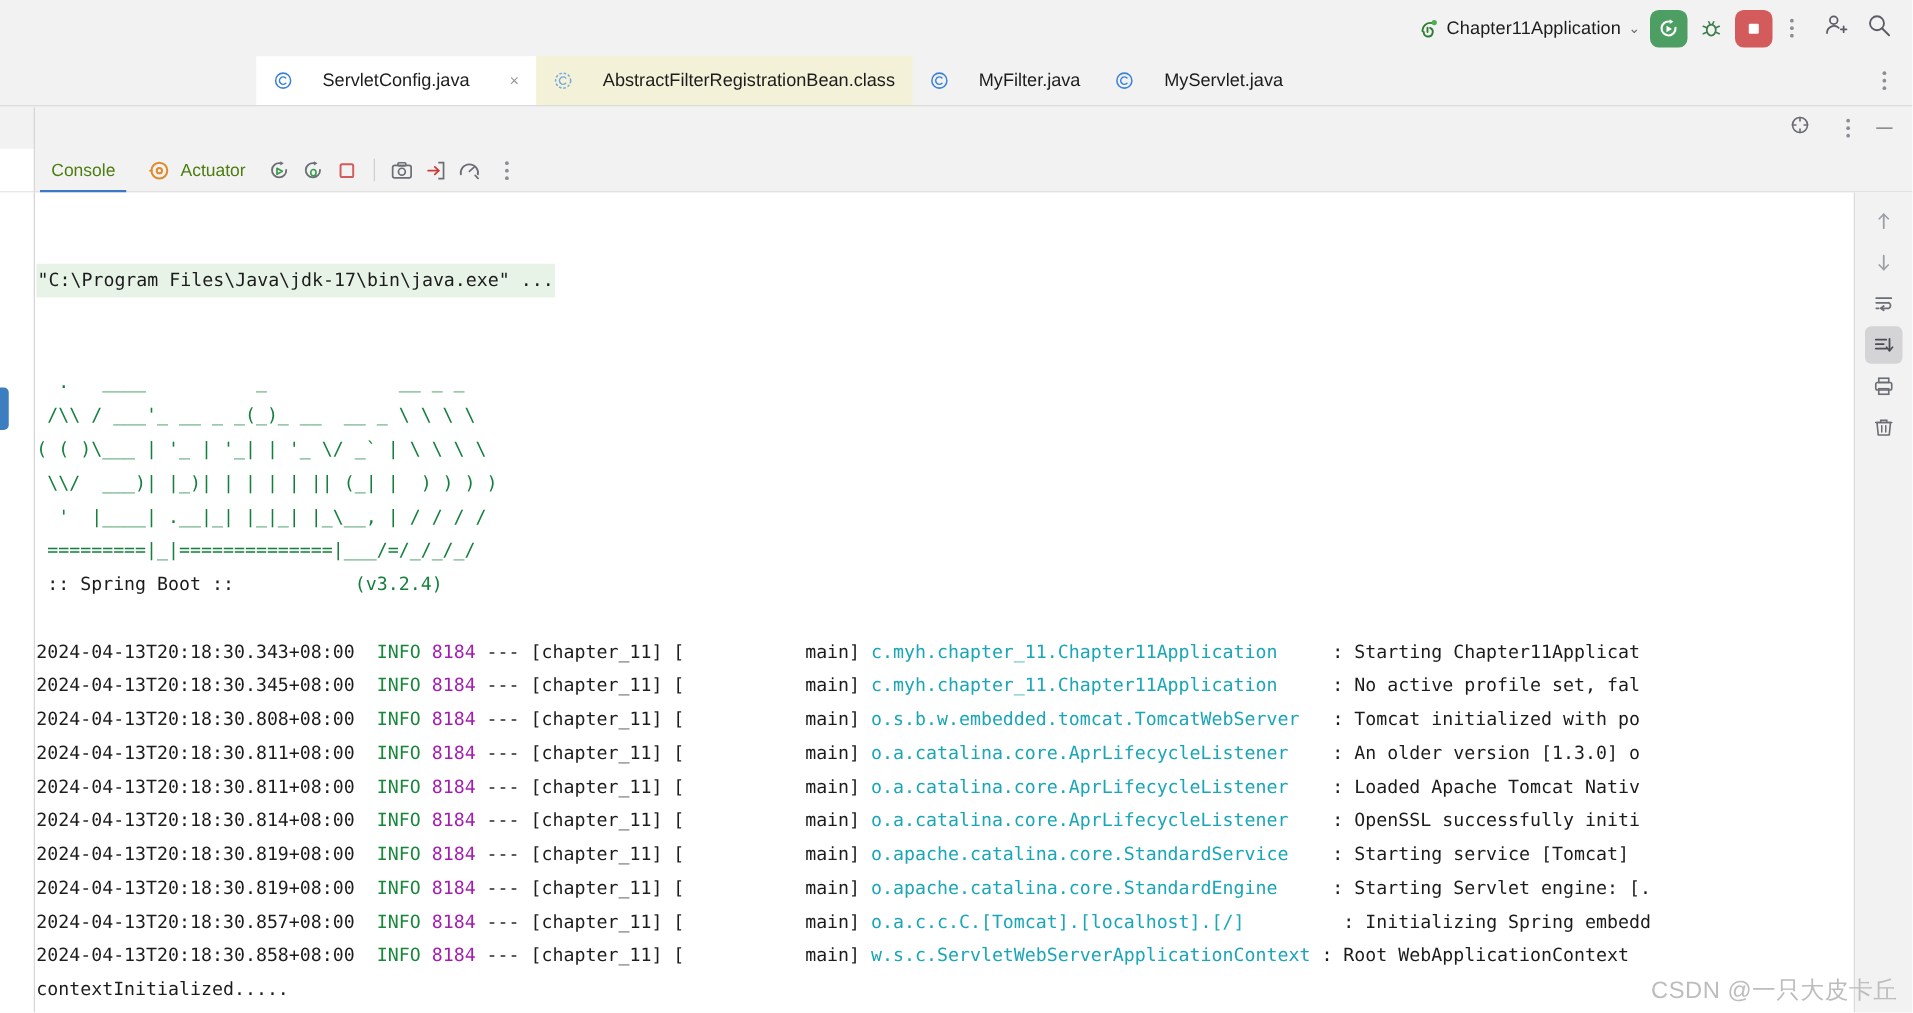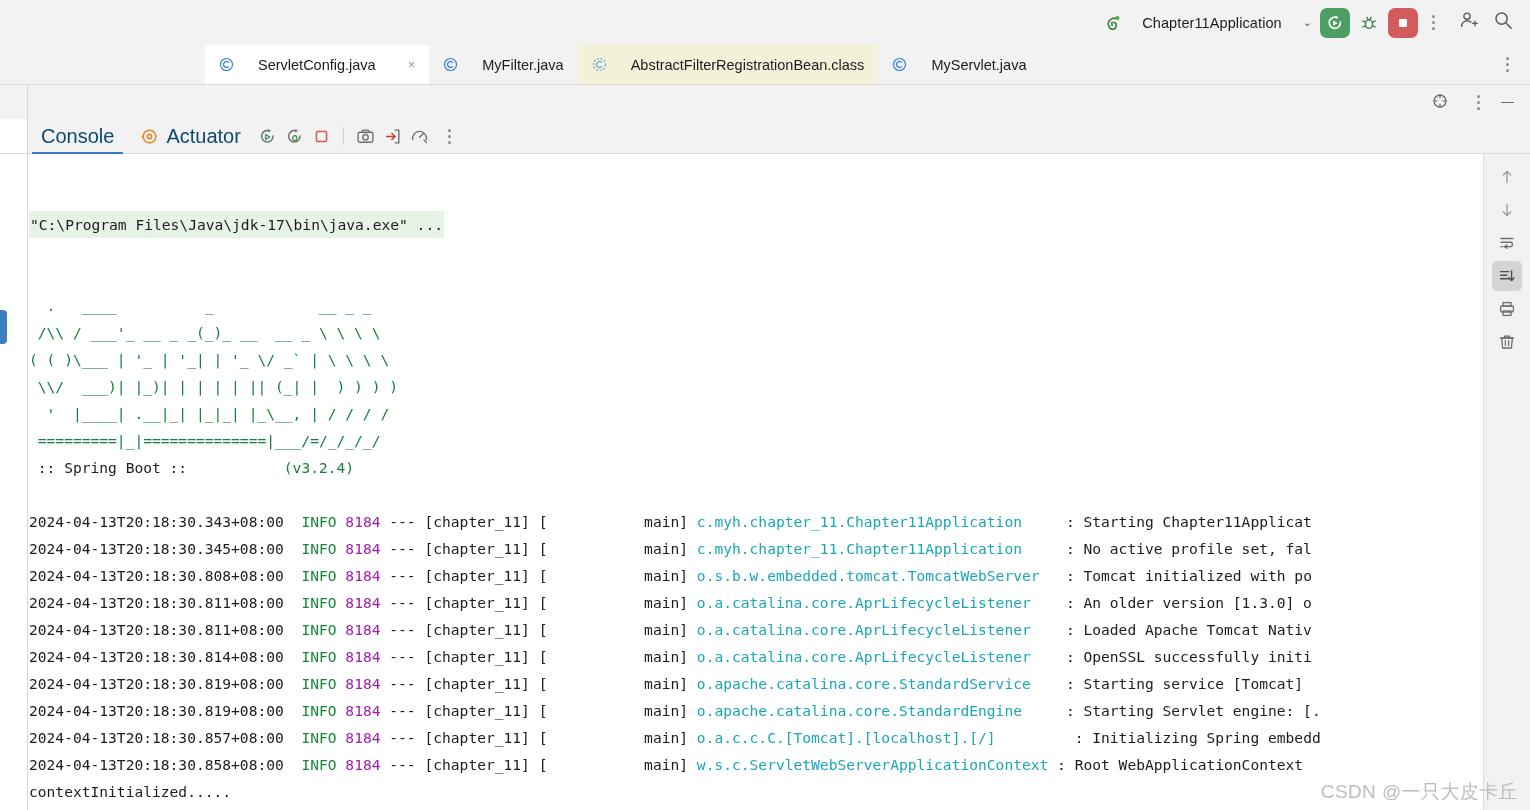--- a/index.html
+++ b/index.html
@@ -17,21 +17,21 @@
   }
 
   
   .titlebar {
     position: absolute; left: 0; top: 0; width: 1530px; height: 45px;
     background: #f2f2f2;
     display: flex; align-items: center; justify-content: flex-end;
   }
   .titlebar-left-pad { flex: 1 1 auto; }
   .run-config {
-    display: flex; align-items: center; gap: 19px;
+    display: flex; align-items: center; gap: 4px;
     font-size: 14px; color: #1c1c1c; padding: 0 4px;
     height: 28px;
   }
   .run-config .label { font-size: 14.5px; letter-spacing: 0.1px; }
   .chev { color: #5a5d63; font-size: 11px; margin-left: 2px; }
   .tb-btn {
     width: 30px; height: 30px; border-radius: 7px;
     display: flex; align-items: center; justify-content: center;
     margin-left: 4px;
   }
@@ -80,21 +80,21 @@
   
   .ctoolbar {
     position: absolute; left: 0; top: 119px; width: 1530px; height: 35px;
     background: #f2f2f2;
     display: flex; align-items: center;
     border-bottom: 1px solid #dcdcdc;
   }
   .ctoolbar-pad { width: 28px; flex: 0 0 auto; height: 100%; background: #ffffff; }
   .ctab {
     height: 35px; display: flex; align-items: center; gap: 7px;
-    padding: 0 13px; font-size: 20px; color: #0c4a6e; position: relative;
+    padding: 0 13px; font-size: 14px; color: #4d7c0f; position: relative;
   }
   .ctab.sel::after {
     content: ""; position: absolute; left: 4px; right: 4px; bottom: 0;
     height: 2px; background: #3c78c8;
   }
   .tbsep { width: 1px; height: 18px; background: #cfcfcf; margin: 0 8px; }
   .ticon { width: 19px; height: 19px; display: block; }
   .ticon-wrap { width: 27px; height: 27px; display: flex; align-items: center; justify-content: center; }
 
   
@@ -243,38 +243,38 @@
         <svg class="cicon" viewBox="0 0 16 16">
           <circle cx="8" cy="8" r="6.4" stroke="#3b82d6" stroke-width="1.3" fill="none"></circle>
           <path d="M10.2 5.8 A3.1 3.1 0 1 0 10.2 10.2" stroke="#3b82d6" stroke-width="1.3" fill="none" stroke-linecap="round"></path>
         </svg>
       </span>
       <span>ServletConfig.java</span>
       <span class="close-x">×</span>
     </div>
 
 
+    <div class="tab active-yellow">
+      <span>
+        <svg class="cicon" viewBox="0 0 16 16">
+          <circle cx="8" cy="8" r="6.4" stroke="#7aa8dd" stroke-width="1.3" fill="none" stroke-dasharray="2.2 1.6"></circle>
+          <path d="M10.2 5.8 A3.1 3.1 0 1 0 10.2 10.2" stroke="#7aa8dd" stroke-width="1.3" fill="none" stroke-linecap="round"></path>
+        </svg>
+      </span>
+      <span>AbstractFilterRegistrationBean.class</span>
+    </div>
+
     <div class="tab">
       <span>
         <svg class="cicon" viewBox="0 0 16 16">
           <circle cx="8" cy="8" r="6.4" stroke="#3b82d6" stroke-width="1.3" fill="none"></circle>
           <path d="M10.2 5.8 A3.1 3.1 0 1 0 10.2 10.2" stroke="#3b82d6" stroke-width="1.3" fill="none" stroke-linecap="round"></path>
         </svg>
       </span>
       <span>MyFilter.java</span>
-    </div>
-
-    <div class="tab active-yellow">
-      <span>
-        <svg class="cicon" viewBox="0 0 16 16">
-          <circle cx="8" cy="8" r="6.4" stroke="#7aa8dd" stroke-width="1.3" fill="none" stroke-dasharray="2.2 1.6"></circle>
-          <path d="M10.2 5.8 A3.1 3.1 0 1 0 10.2 10.2" stroke="#7aa8dd" stroke-width="1.3" fill="none" stroke-linecap="round"></path>
-        </svg>
-      </span>
-      <span>AbstractFilterRegistrationBean.class</span>
     </div>
 
     <div class="tab">
       <span>
         <svg class="cicon" viewBox="0 0 16 16">
           <circle cx="8" cy="8" r="6.4" stroke="#3b82d6" stroke-width="1.3" fill="none"></circle>
           <path d="M10.2 5.8 A3.1 3.1 0 1 0 10.2 10.2" stroke="#3b82d6" stroke-width="1.3" fill="none" stroke-linecap="round"></path>
         </svg>
       </span>
       <span>MyServlet.java</span>

